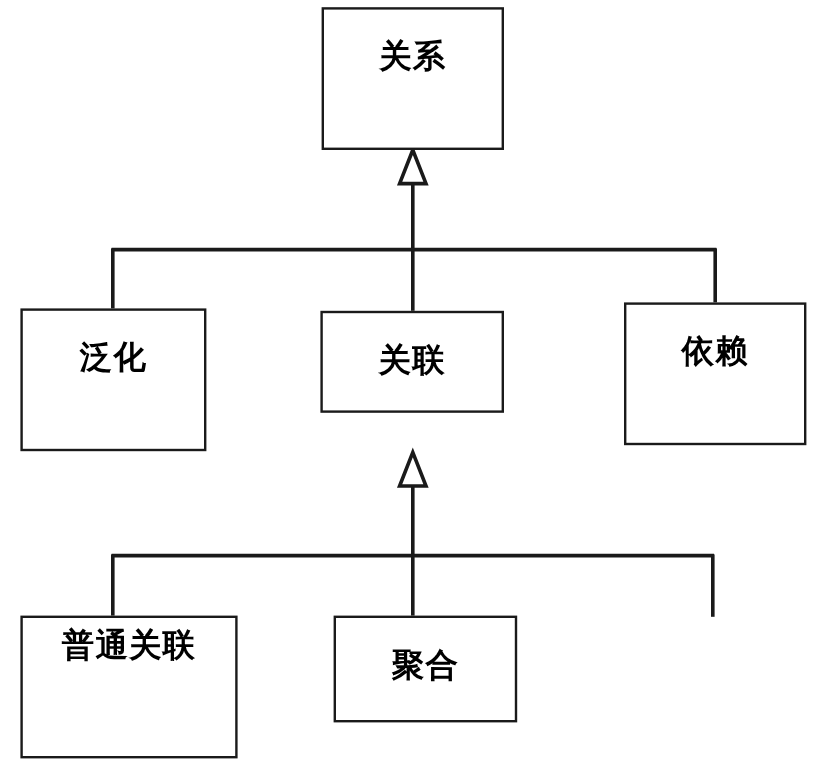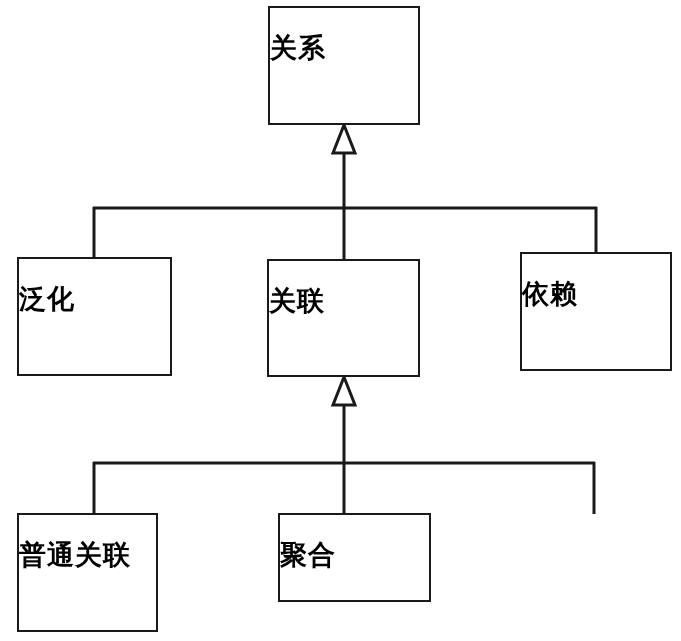--- a/index.html
+++ b/index.html
@@ -26,20 +26,21 @@
     height: 641px;
     pointer-events: none;
   }
   .uml-node {
     position: absolute;
     box-sizing: border-box;
     background: #ffffff;
     border: 2px solid #1a1a1a;
     display: flex;
     align-items: flex-start;
+    justify-content: center;
   }
   .uml-node-label {
     font-family: "DejaVu Sans", "Liberation Sans", sans-serif;
     font-weight: bold;
     font-size: 27px;
     line-height: 1;
     color: #000000;
     letter-spacing: 1px;
     white-space: nowrap;
     user-select: none;
@@ -80,29 +81,29 @@
   </svg>
 
   <div class="uml-node" style="left:268px; top:6px; width:152px; height:119px; padding-top:26px;">
     <span class="uml-node-label">关系</span>
   </div>
 
   <div class="uml-node" style="left:17px; top:257px; width:155px; height:119px; padding-top:26px;">
     <span class="uml-node-label">泛化</span>
   </div>
 
-  <div class="uml-node" style="left:267px; top:259px; width:153px; height:118px; padding-top:26px;">
+  <div class="uml-node" style="left:267px; top:259px; width:153px; height:85px; padding-top:26px;">
     <span class="uml-node-label">关联</span>
   </div>
 
   <div class="uml-node" style="left:520px; top:252px; width:152px; height:119px; padding-top:26px;">
     <span class="uml-node-label">依赖</span>
   </div>
 
-  <div class="uml-node" style="left:17px; top:513px; width:141px; height:119px; padding-top:26px;">
+  <div class="uml-node" style="left:17px; top:513px; width:181px; height:119px; padding-top:10px;">
     <span class="uml-node-label">普通关联</span>
   </div>
 
   <div class="uml-node" style="left:278px; top:513px; width:153px; height:89px; padding-top:26px;">
     <span class="uml-node-label">聚合</span>
   </div>
 
 
 </div>
 

